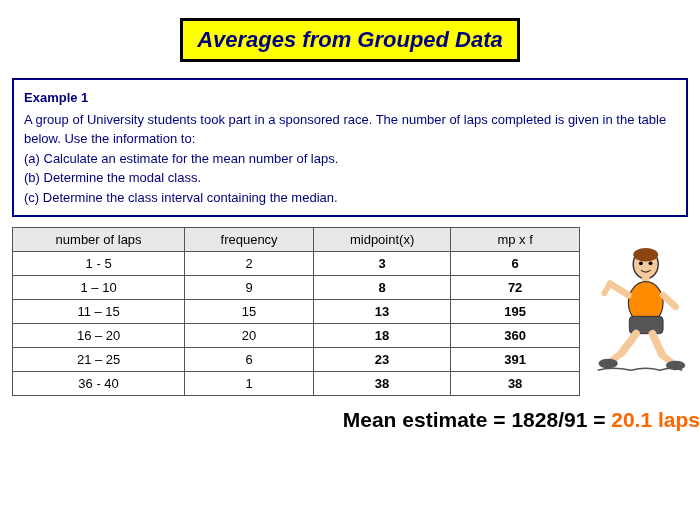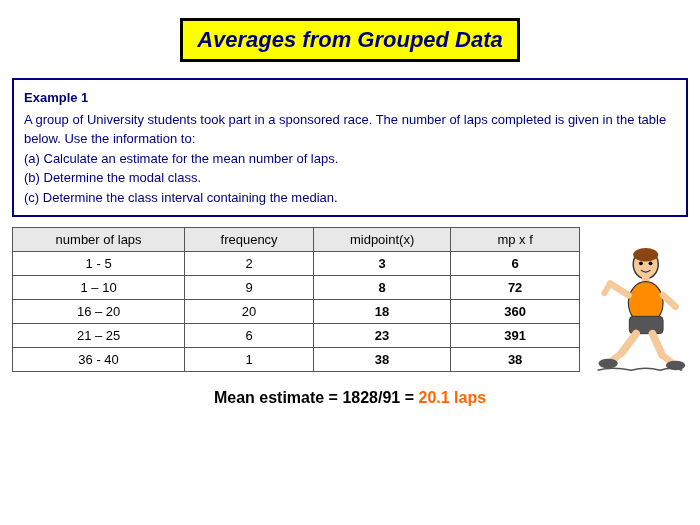--- a/index.html
+++ b/index.html
@@ -92,22 +92,22 @@
       width: 100px;
       margin-left: 8px;
       margin-top: 20px;
       display: flex;
       align-items: center;
       justify-content: center;
     }
 
     
     .mean-estimate {
-      text-align: center;
-      font-size: 16px;
+      text-align: right;
+      font-size: 21px;
       font-weight: bold;
       margin-top: 12px;
       color: #000000;
     }
 
     .mean-orange {
       color: #ff6600;
       font-weight: bold;
     }
 
@@ -154,20 +154,26 @@
           <td class="blue-text">3</td>
           <td class="blue-text">6</td>
         </tr>
         <tr>
           <td>1 – 10</td>
           <td>9</td>
           <td class="blue-text">8</td>
           <td class="blue-text">72</td>
         </tr>
         <tr>
+          <td>11 – 15</td>
+          <td>15</td>
+          <td class="blue-text">13</td>
+          <td class="blue-text">195</td>
+        </tr>
+        <tr>
           <td>16 – 20</td>
           <td>20</td>
           <td class="blue-text">18</td>
           <td class="blue-text">360</td>
         </tr>
         <tr>
           <td>21 – 25</td>
           <td>6</td>
           <td class="blue-text">23</td>
           <td class="blue-text">391</td>

